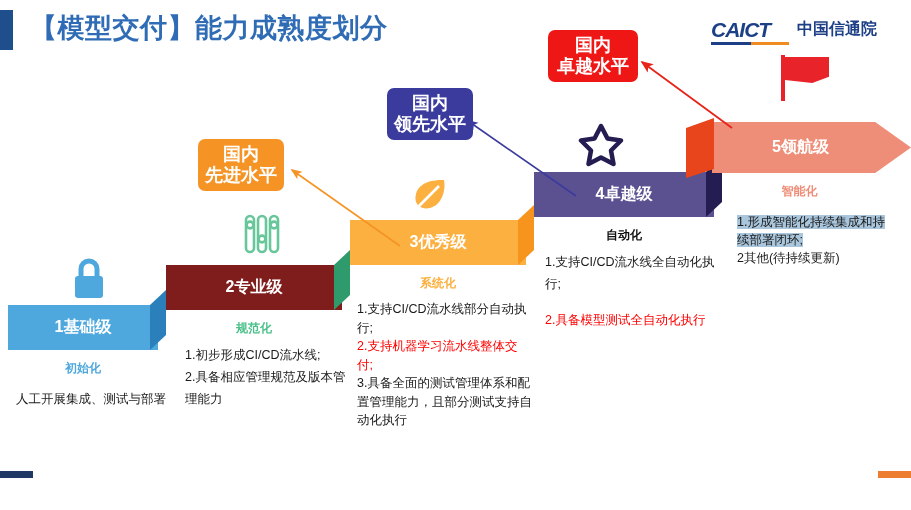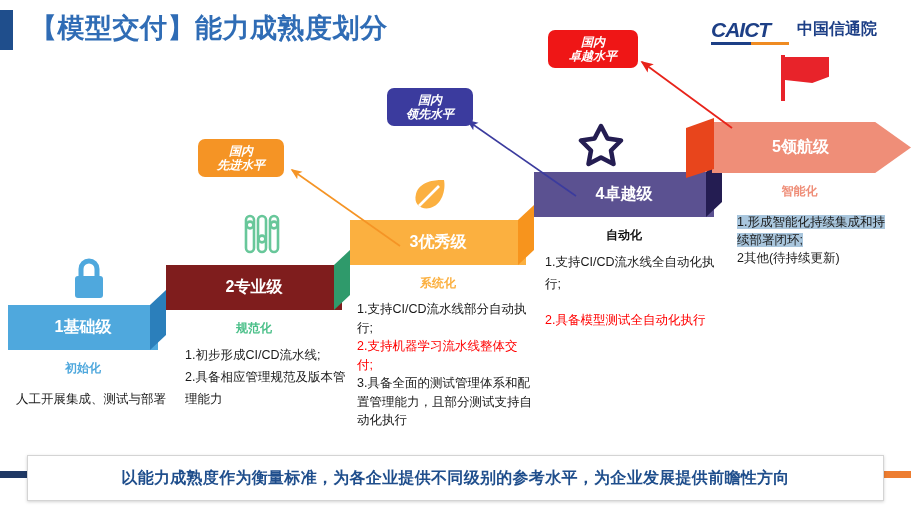--- a/index.html
+++ b/index.html
@@ -59,27 +59,26 @@
     position: absolute; left: 4px; top: 2px; width: 44px; height: 26px;
     background: #e8232a;
     clip-path: polygon(0 0, 100% 0, 100% 76%, 62% 100%, 0 88%);
   }
 
   
   .callout {
     position: absolute;
     border-radius: 7px;
     color: #ffffff;
-    font-size: 12px; font-weight: bold;
+    font-size: 18px; font-weight: bold;
     text-align: center;
     line-height: 1.18;
     padding: 5px 2px;
     white-space: pre-line;
     z-index: 30;
-    font-style: italic;
   }
   .callout.orange { background: #f59425; }
   .callout.purple { background: #3b3b9e; }
   .callout.red    { background: #ef1616; }
 
   .arrow-svg { position: absolute; left: 0; top: 0; width: 911px; height: 510px;
                pointer-events: none; z-index: 20; }
 
   
   .step { position: absolute; }
@@ -261,17 +260,14 @@
     <div class="step-body" style="left:737px; top:214px; width:160px; line-height:1.42;">
       <div>
         <span class="hl-sel">1.形成智能化持续集成和持续部署闭环;</span>
       </div>
       <div>2其他(待持续更新)</div>
     </div>
   </div>
 
   <div class="banner-tick-left"></div>
   <div class="banner-tick-right"></div>
-  <div class="banner">
-    <div class="banner-text">以能力成熟度作为衡量标准，为各企业提供不同级别的参考水平，为企业发展提供前瞻性方向</div>
-  </div>
 
 </div>
 
 </body></html>

